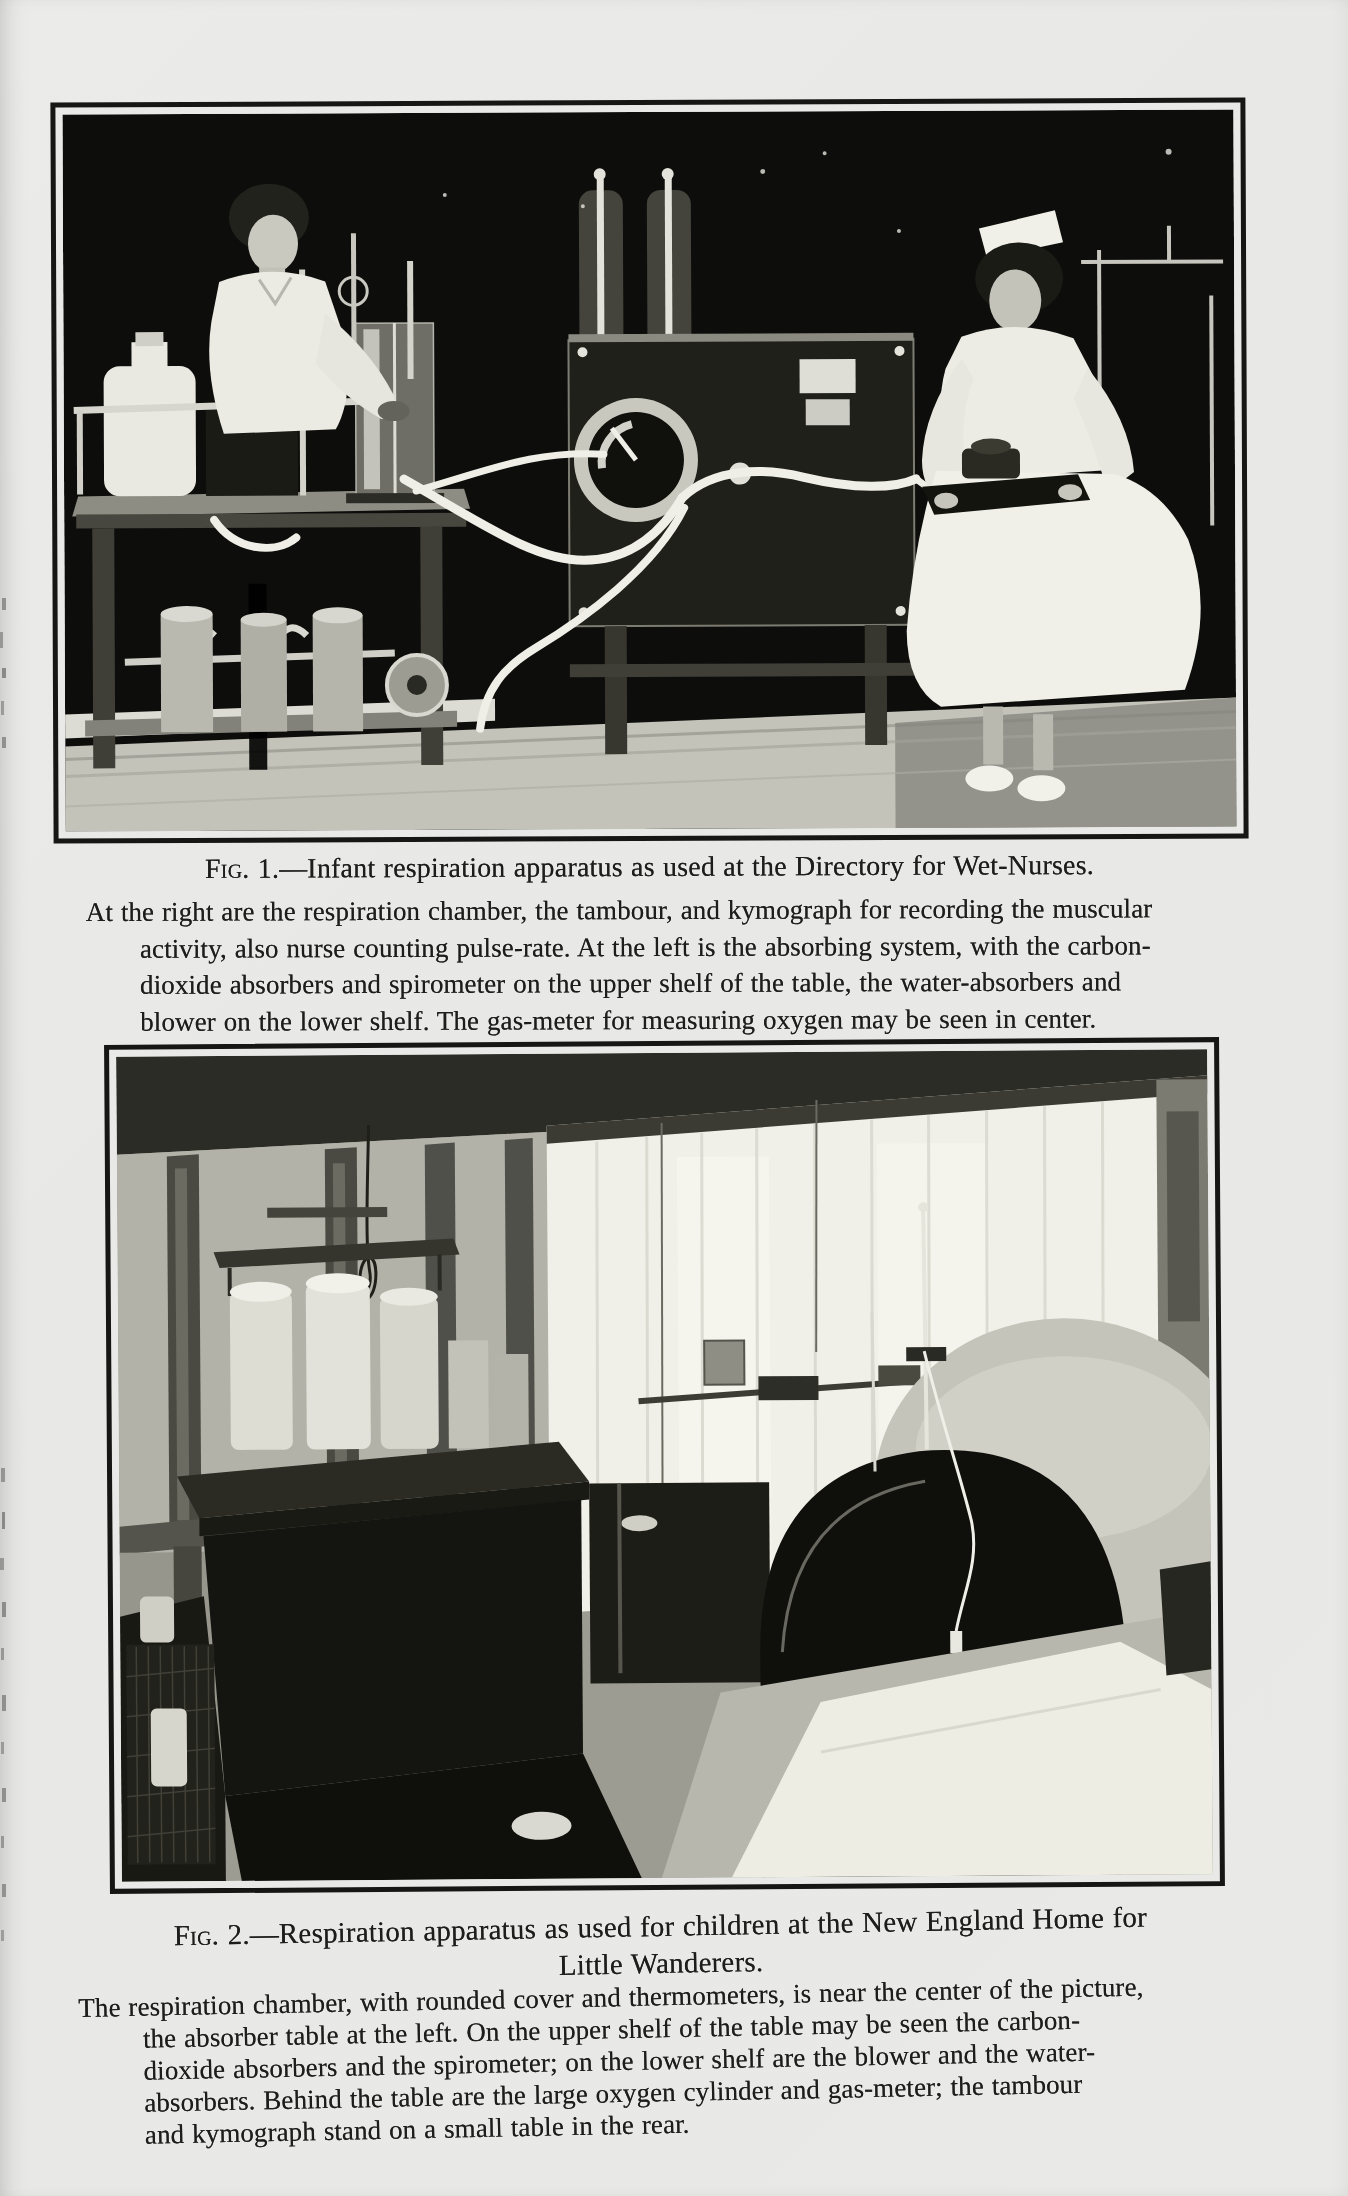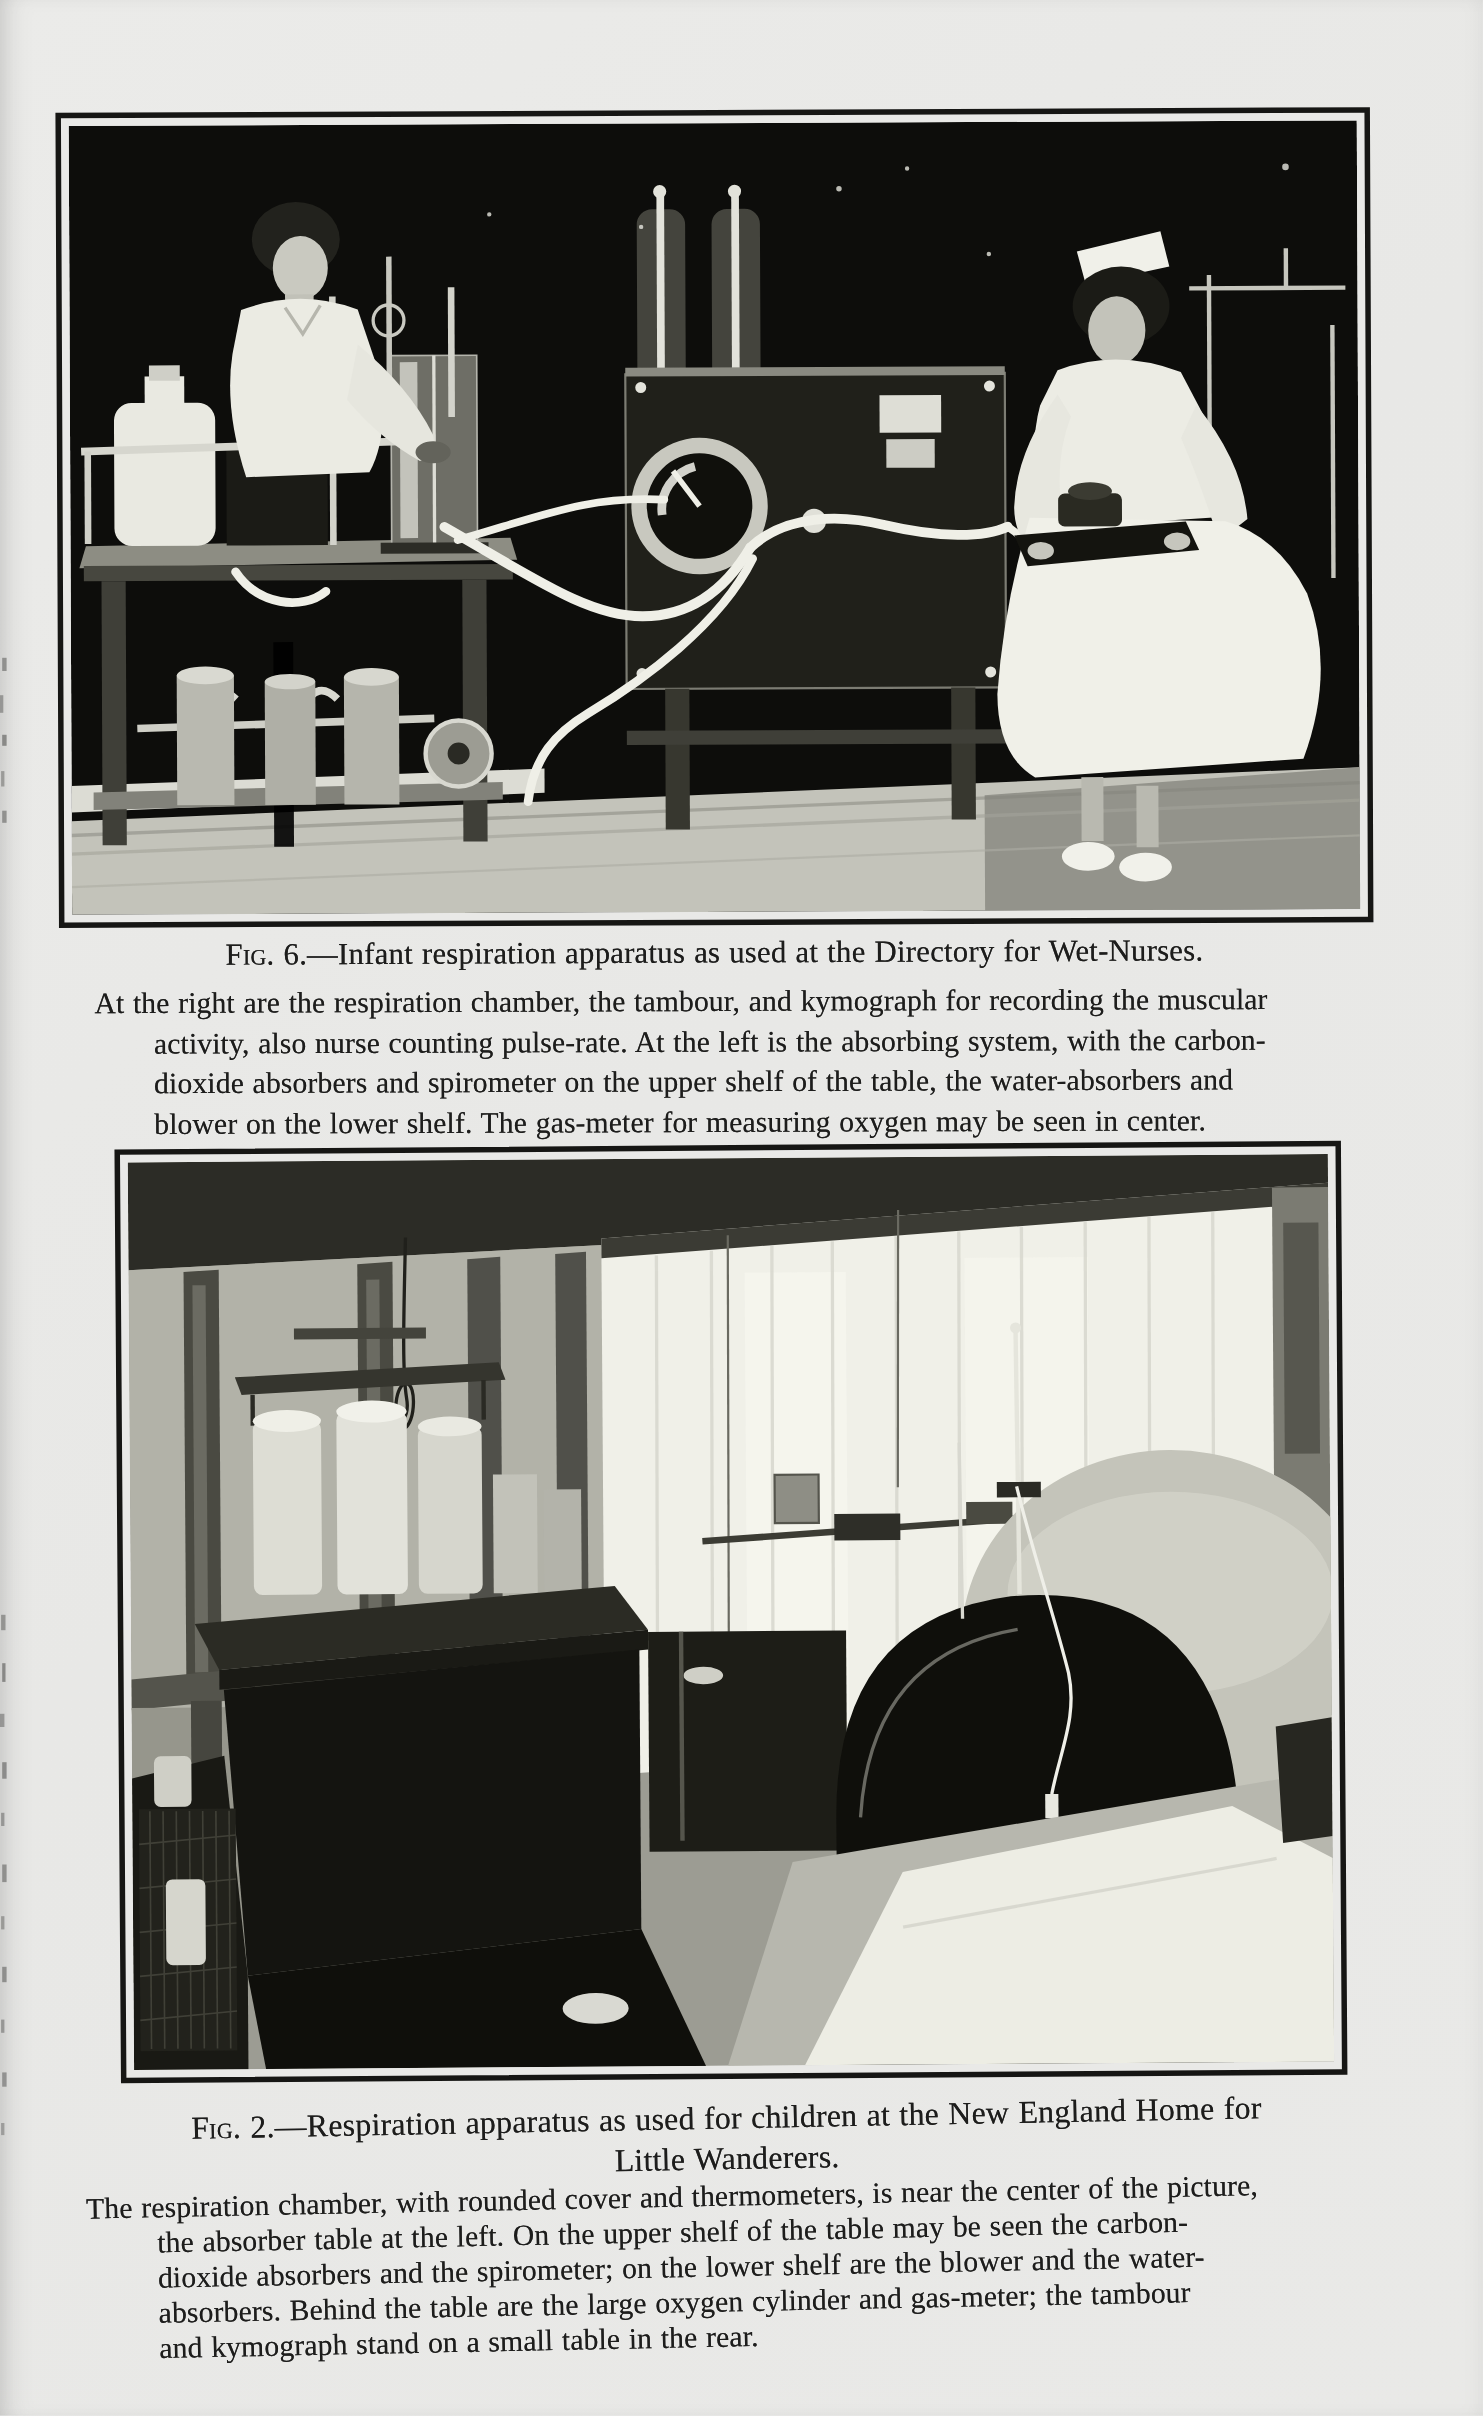--- a/index.html
+++ b/index.html
@@ -212,21 +212,21 @@
           <circle cx="762" cy="42" r="2"></circle>
         <circle cx="1106" cy="42" r="3"></circle>
           <circle cx="520" cy="94" r="2"></circle>
         <circle cx="382" cy="82" r="2"></circle>
           <circle cx="836" cy="120" r="2"></circle>
       </g>
     </svg>
   </div>
 
   <div class="cap-head" id="caption1-head">
-    <span class="fig-label">Fig. 6.</span><span>—Infant respiration apparatus as used at the Directory for Wet-Nurses.</span>
+    <span class="fig-label">Fig. 1.</span><span>—Infant respiration apparatus as used at the Directory for Wet-Nurses.</span>
   </div>
   <div class="cap-body" id="caption1-body">
     <div class="cap-line">At the right are the respiration chamber, the tambour, and kymograph for recording the muscular</div>
     <div class="cap-line indent">activity, also nurse counting pulse-rate.   At the left is the absorbing system, with the carbon-</div>
     <div class="cap-line indent">dioxide absorbers and spirometer on the upper shelf of the table, the water-absorbers and</div>
     <div class="cap-line indent">blower on the lower shelf.   The gas-meter for measuring oxygen may be seen in center.</div>
   </div>
 
   <div class="photo-frame" id="photo2">
     <svg viewBox="0 0 1091 825" preserveAspectRatio="none">

